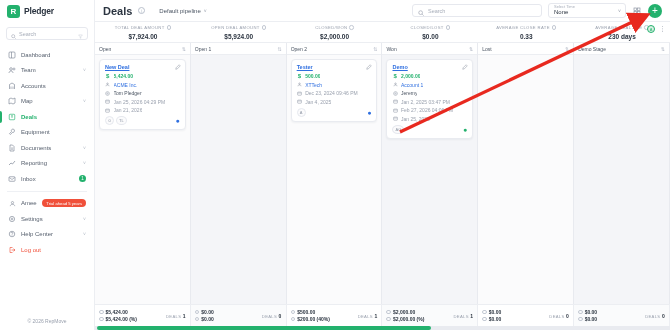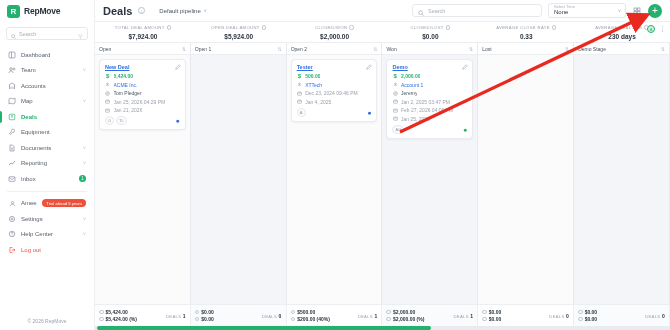--- a/index.html
+++ b/index.html
@@ -187,21 +187,21 @@
   .arrow { position: absolute; left: 0; top: 0; width: 670px; height: 330px; pointer-events: none; }
 </style>
 </head>
 <body>
 
 <div class="app">
 
   <div class="sidebar">
     <div class="brand">
       <div class="brand-logo">R</div>
-      <div class="brand-name">RepMove</div>
+      <div class="brand-name">Pledger</div>
     </div>
 
     <div class="search-wrap">
       <div class="search-box">
         <span>
           <svg width="5" height="5" viewBox="0 0 16 16">
               <circle cx="7" cy="7" r="5" fill="none" stroke="#a8aeba" stroke-width="2"></circle>
               <line x1="11" y1="11" x2="15" y2="15" stroke="#a8aeba" stroke-width="2"></line>
             </svg>
         </span>

